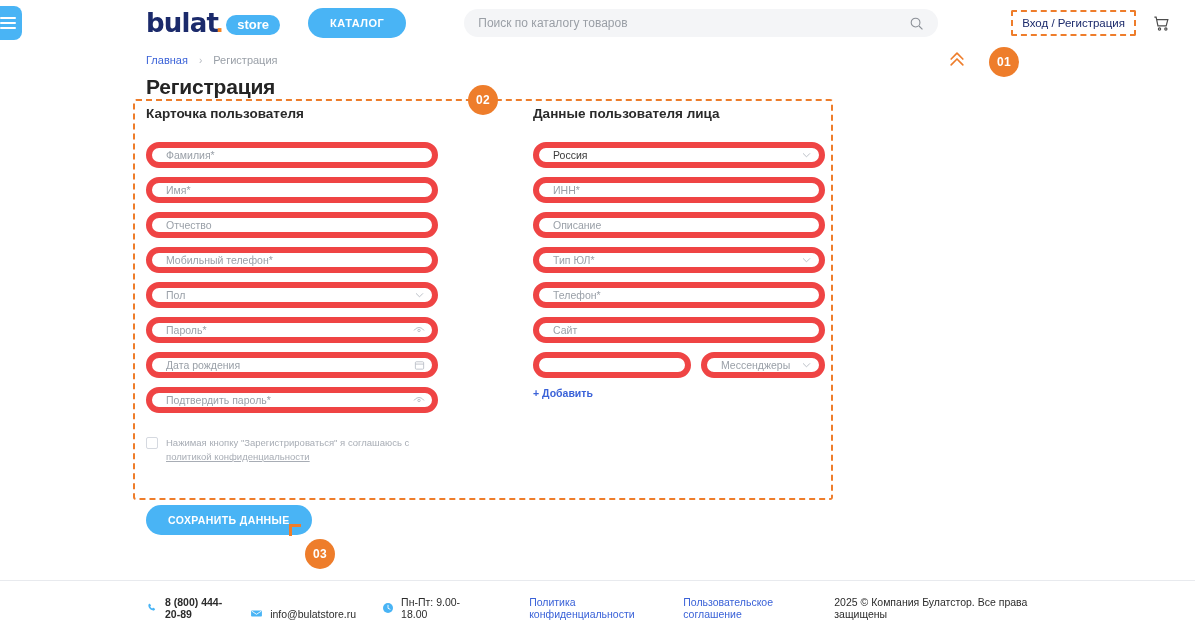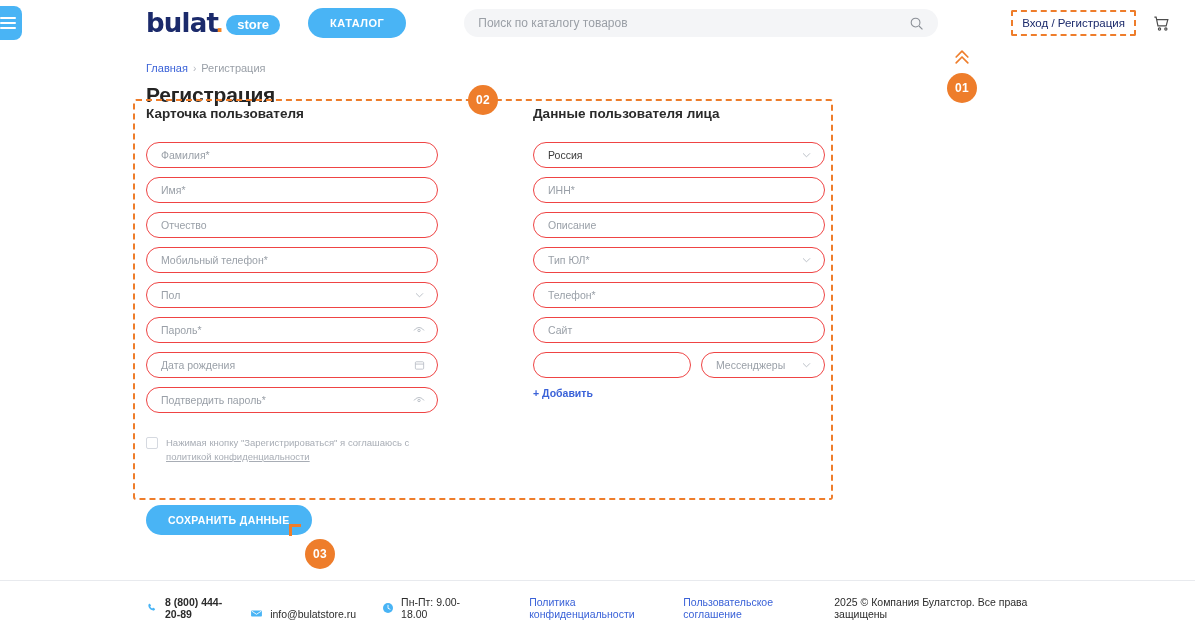--- a/index.html
+++ b/index.html
@@ -136,45 +136,46 @@
     font-family: inherit;
   }
   .cart-icon { cursor: pointer; color: #4c4c4c; display: flex; }
 
   
   .badge-01-group {
     position: absolute;
     left: 947px;
     top: 47px;
     display: flex;
-    flex-direction: column;
+    flex-direction: row;
     align-items: center;
     z-index: 30;
+    gap: 22px;
   }
   .chev-up { color: #ee7d2b; line-height: 0; margin-bottom: 6px; }
   .badge {
     width: 30px; height: 30px;
     border-radius: 50%;
     background: #ee7d2b;
     color: #fff;
     font-size: 12px;
     font-weight: 700;
     display: flex; align-items: center; justify-content: center;
     letter-spacing: 0.3px;
   }
 
   
   .content { position: relative; padding-left: 146px; }
 
   .breadcrumb {
     font-size: 11px;
-    margin-top: 16px;
+    margin-top: 8px;
     display: flex;
     align-items: flex-end;
-    gap: 5px;
+    gap: 11px;
   }
   .breadcrumb .crumb-home { color: #3a62d8; cursor: pointer; }
   .breadcrumb .crumb-sep { color: #b5b9c0; font-size: 10px; }
   .breadcrumb .crumb-cur { color: #9aa0a8; }
 
   .page-title {
     font-size: 21px;
     font-weight: 700;
     color: #242424;
     margin-top: 9px;
@@ -219,21 +220,21 @@
 
   .field {
     position: relative;
     height: 26px;
     margin-bottom: 9px;
   }
   .field input,
   .field .fake-select {
     width: 100%;
     height: 26px;
-    border: 1px solid #ef4444;
+    border: 6px solid #ef4444;
     border-radius: 13px;
     background: #fff;
     font-size: 10.5px;
     color: #9aa0a8;
     font-family: inherit;
     padding: 0 14px;
     outline: none;
     display: flex;
     align-items: center;
     cursor: pointer;

